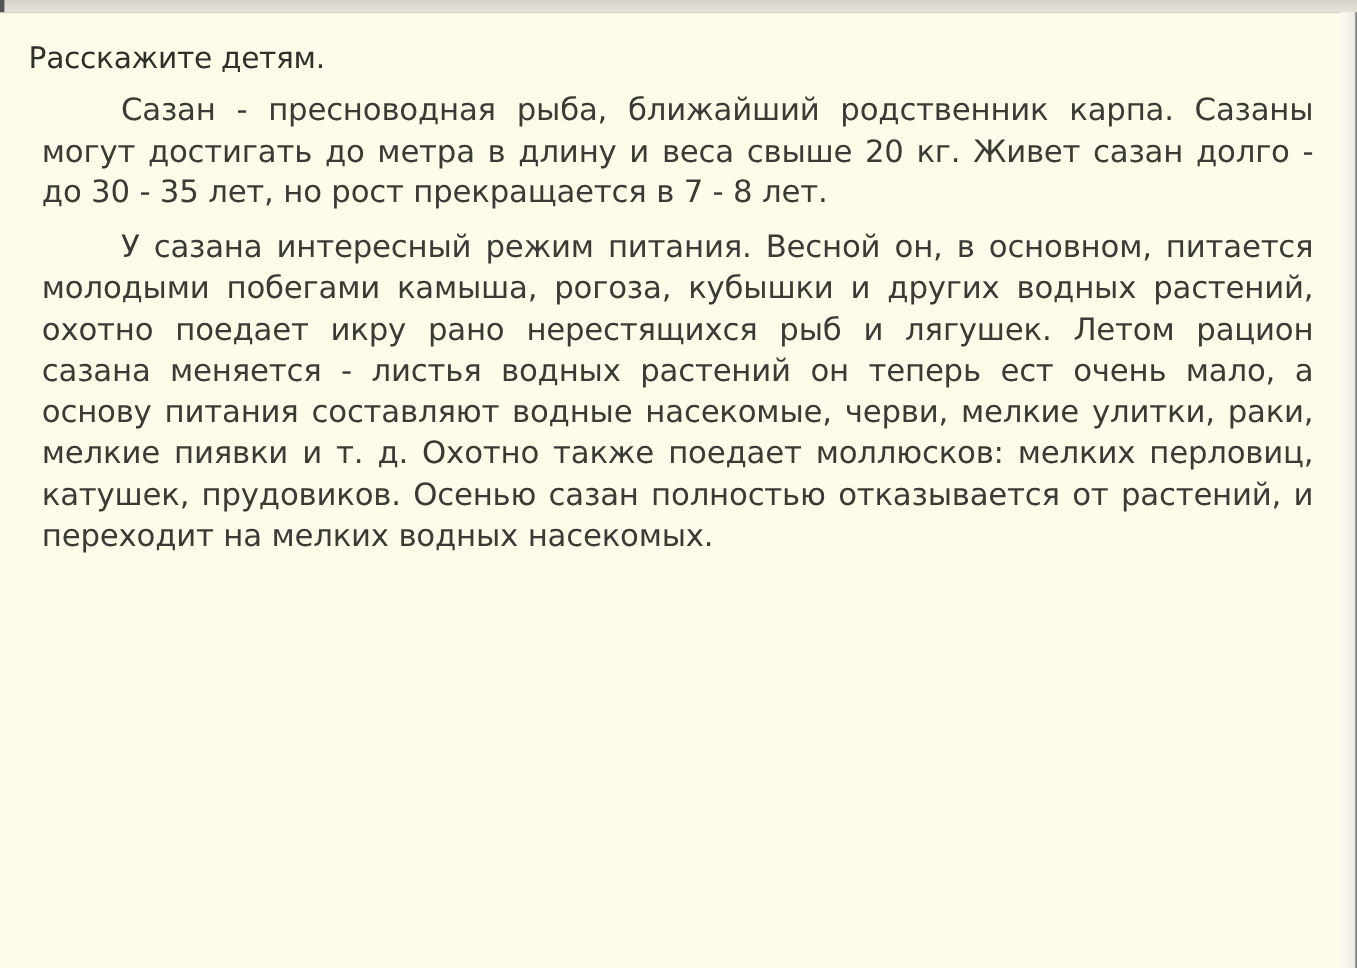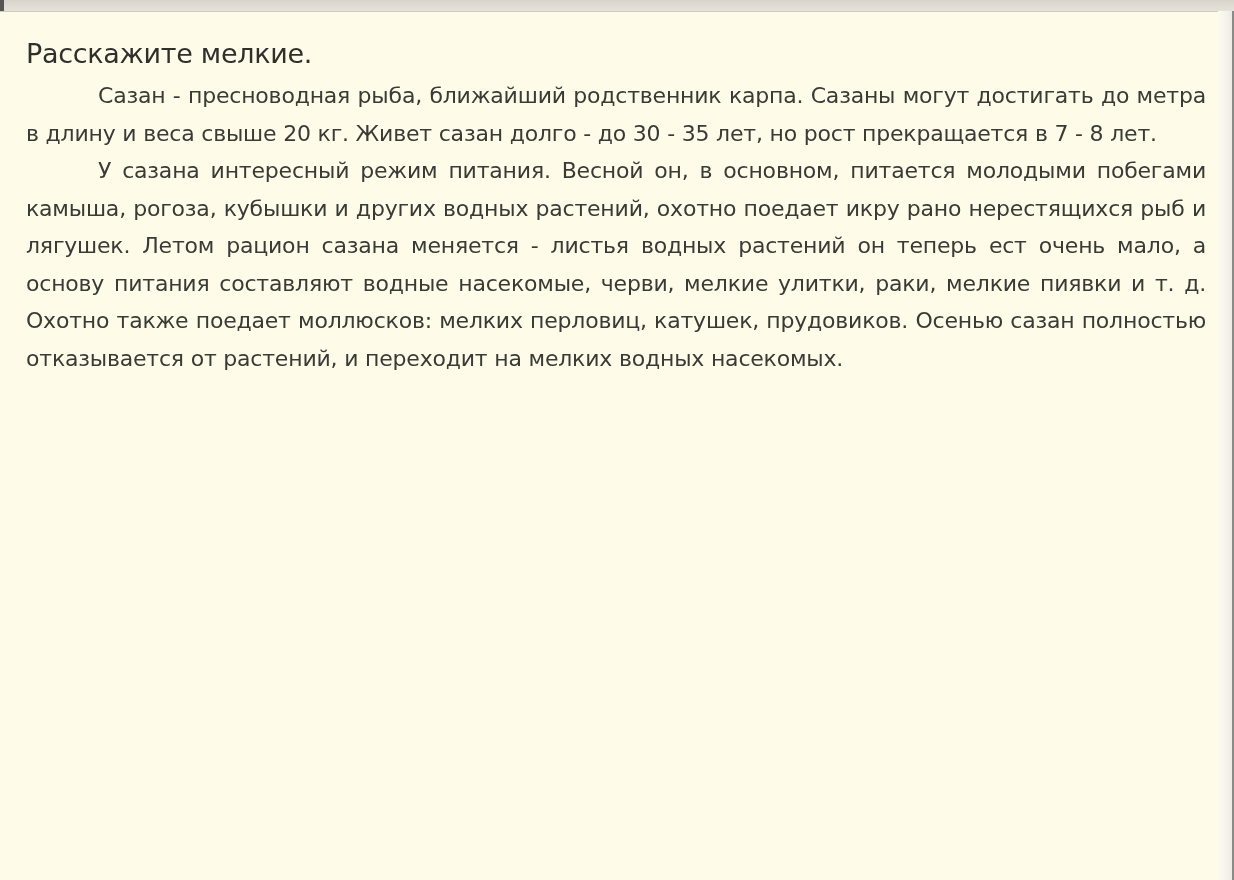--- a/index.html
+++ b/index.html
@@ -26,30 +26,30 @@
   }
   .page {
     position: absolute; left: 26px; top: 38px; width: 1180px;
     color: #3a3a36;
   }
   .title {
     font-size: 27px; font-weight: normal; margin: 0 0 8px 0;
     color: #2f2f2b; letter-spacing: -0.3px;
   }
   .para {
-    font-size: 22px; line-height: 37.5px; margin: 0;
+    font-size: 28px; line-height: 37.5px; margin: 12px;
     text-align: justify; letter-spacing: -0.2px;
   }
   .para .indent { display: inline-block; width: 72px; }
 </style>
 </head>
 <body>
 
 <div class="scan-top"></div>
 <div class="scan-left"></div>
 <div class="scan-right"></div>
 <div class="scan-right-edge"></div>
 
 <div class="page">
-  <h1 class="title">Расскажите мелкие.</h1>
+  <h1 class="title">Расскажите детям.</h1>
   <p class="para"><span class="indent"></span><span>Сазан - пресноводная рыба, ближайший родственник карпа.  Сазаны могут достигать до метра в длину и веса свыше 20 кг.   Живет сазан долго -  до 30 - 35 лет, но рост прекращается в 7 - 8 лет.</span></p>
   <p class="para"><span class="indent"></span><span>У сазана интересный режим питания. Весной он, в основном, питается молодыми побегами камыша, рогоза, кубышки и других водных растений, охотно поедает икру рано нерестящихся рыб и лягушек. Летом рацион сазана меняется - листья водных растений он теперь ест очень мало, а основу питания составляют водные насекомые, черви, мелкие улитки, раки, мелкие пиявки и т. д. Охотно также поедает  моллюсков: мелких перловиц, катушек, прудовиков. Осенью сазан  полностью отказывается от растений, и переходит на мелких водных насекомых.</span></p>
 </div>
 
 </body></html>

